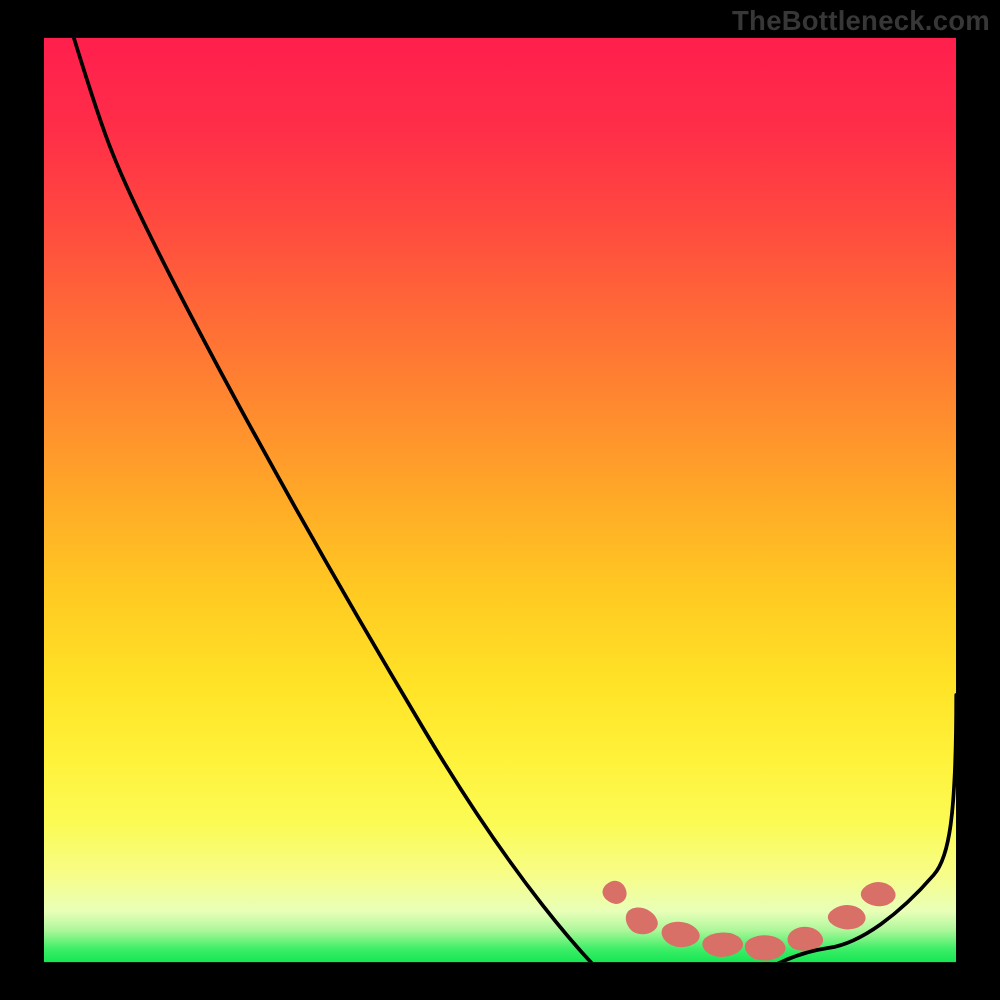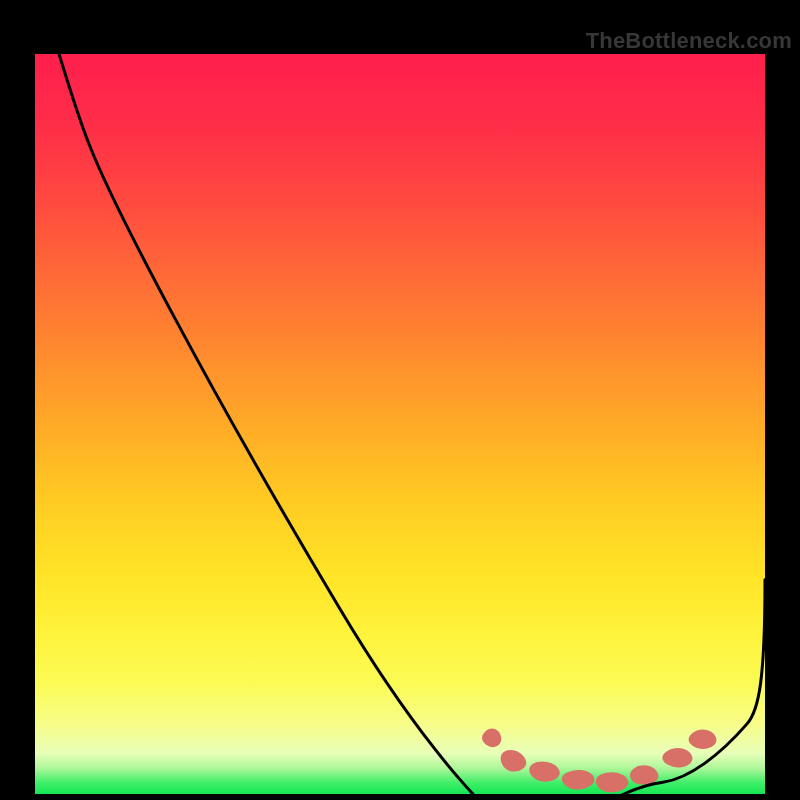--- a/index.html
+++ b/index.html
@@ -9,21 +9,20 @@
     height: 800px;
     background: #000;
     overflow: hidden;
     font-family: Arial, Helvetica, sans-serif;
   }
   .frame {
     position: relative;
     width: 800px;
     height: 696px;
     background: #000;
-    margin-top: 24px;
   }
   .watermark {
     position: absolute;
     top: 4px;
     right: 8px;
     color: #373737;
     font-size: 22px;
     font-weight: bold;
     letter-spacing: 0.2px;
     z-index: 10;

